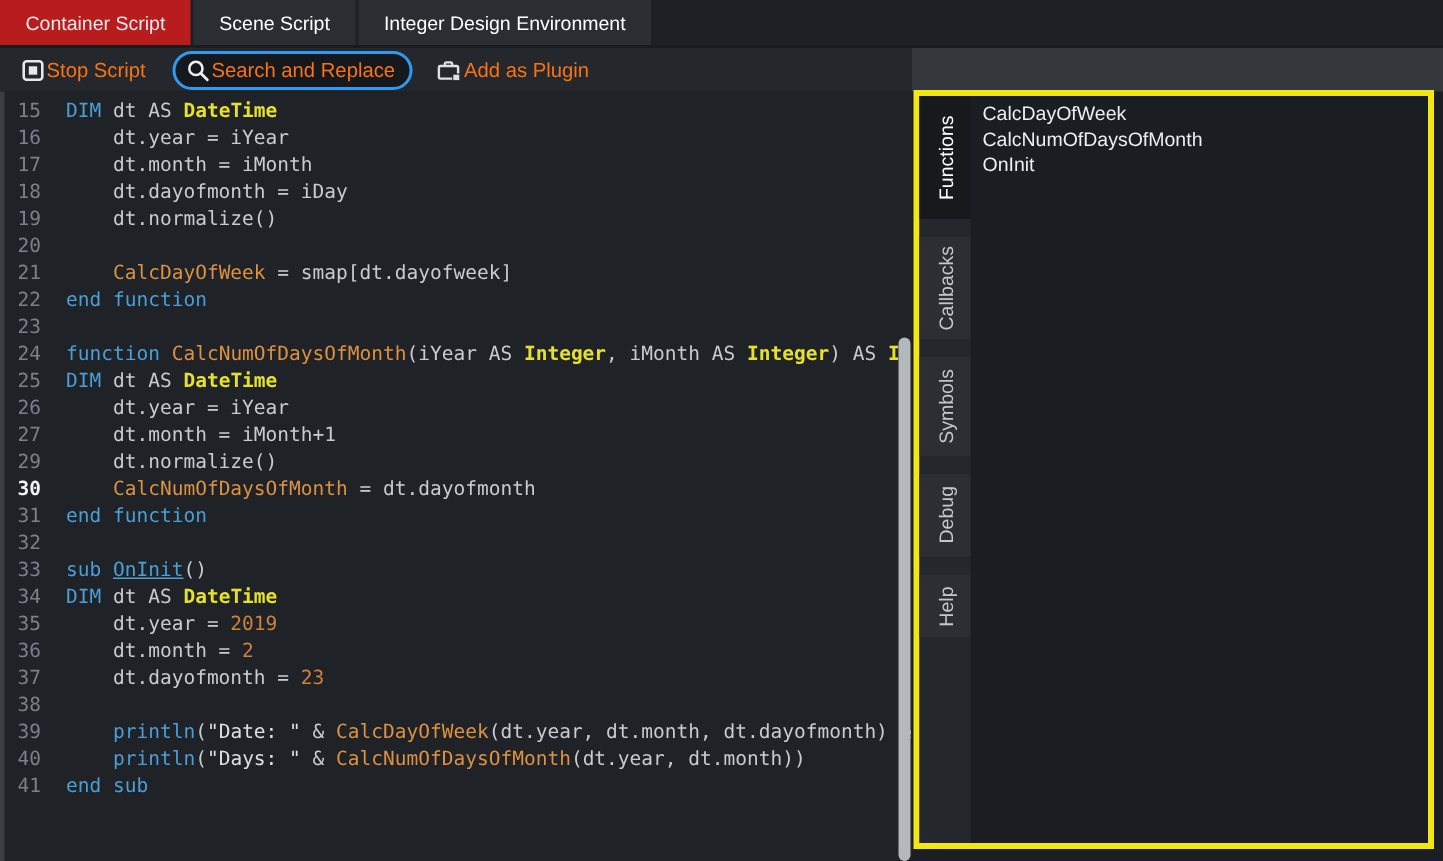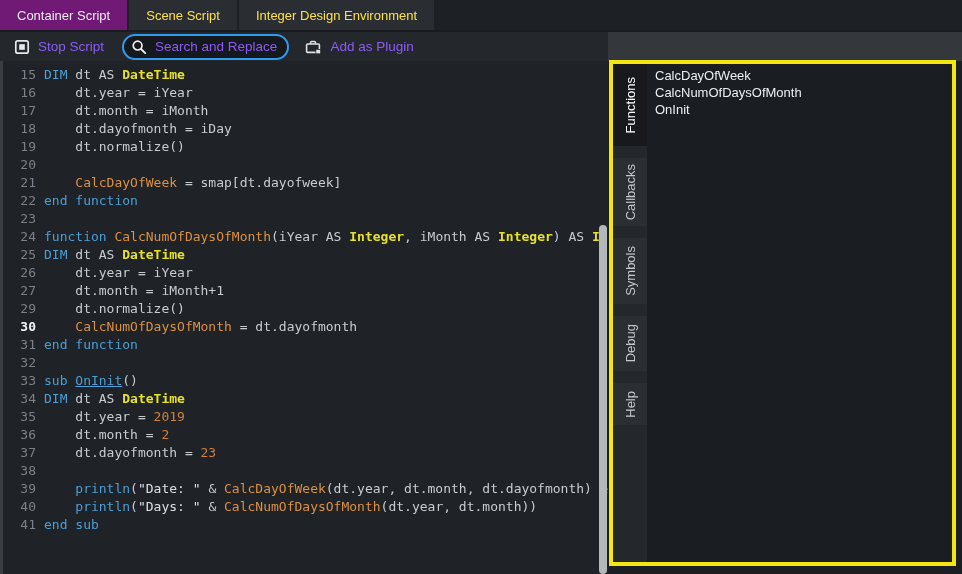--- a/index.html
+++ b/index.html
@@ -4,37 +4,37 @@
 <style>
   html,body{margin:0;padding:0}
   body{
     width:962px;height:574px;position:relative;overflow:hidden;
     background:#1b1e22;font-family:"Liberation Sans",sans-serif;
     -webkit-font-smoothing:antialiased;
   }
   
   .tabbar{position:absolute;left:0;top:0;width:962px;height:30px;background:#1d2024;display:flex}
   .doc-tab{height:30px;display:flex;align-items:center;padding:0 17px;margin-right:2px;
-    background:#2a2d32;color:#fde047;font-size:13px;cursor:default}
-  .doc-tab.active{background:#701a75;color:#e9ebee}
+    background:#2a2d32;color:#ffffff;font-size:13px;cursor:default}
+  .doc-tab.active{background:#b91c1c;color:#e9ebee}
   
   .toolbar{position:absolute;left:0;top:30px;width:608px;height:31px;background:#24272c;
     border-top:2px solid #191c1f;box-sizing:border-box;display:flex;align-items:center}
   .toolbar-right{position:absolute;left:608px;top:30px;width:354px;height:31px;background:#34373c;
     border-top:2px solid #191c1f;box-sizing:border-box}
-  .tbtn{display:flex;gap:8px;color:#8b5cf6;font-size:13.5px;padding:3px 8px;white-space:nowrap}
+  .tbtn{display:flex;gap:1px;color:#f97316;font-size:13.5px;padding:3px 8px;white-space:nowrap}
   .tbtn .ic{display:flex;align-items:center}
   .tbtn.search{border:2px solid #2f9bef;border-radius:13px;background:#15181c;padding:3px 10px 3px 7px;margin:0 8px 0 10px}
   .tbtn.stop{margin-left:6px}
   
   .editor{position:absolute;left:0;top:61px;width:608px;height:513px;background:#1f2226;
     border-left:3px solid #3a3e44;box-sizing:border-box;overflow:hidden;
     font-family:"DejaVu Sans Mono",monospace;font-size:13px;line-height:18px;padding-top:5px}
   .code-line{display:flex;height:18px;white-space:pre}
-  .ln{width:33px;text-align:right;color:#7b818a;flex:none;user-select:none}
+  .ln{width:33px;text-align:center;color:#7b818a;flex:none;user-select:none}
   .ln.cur{color:#f1f3f5;font-weight:bold}
   .code{margin-left:8px;white-space:pre}
   .tk-kw{color:#4b9fd6}
   .tk-ty{color:#e6e22b;font-weight:bold}
   .tk-fn{color:#dd9142}
   .tk-num{color:#d0813c}
   .tk-str{color:#dce0e3}
   .tk-pl{color:#c7ccd1}
   .tk-link{color:#4b9fd6;text-decoration:underline}
   .vscroll{position:absolute;left:599px;top:225px;width:8px;height:349px;background:#b5b8bb;border-radius:4px}

